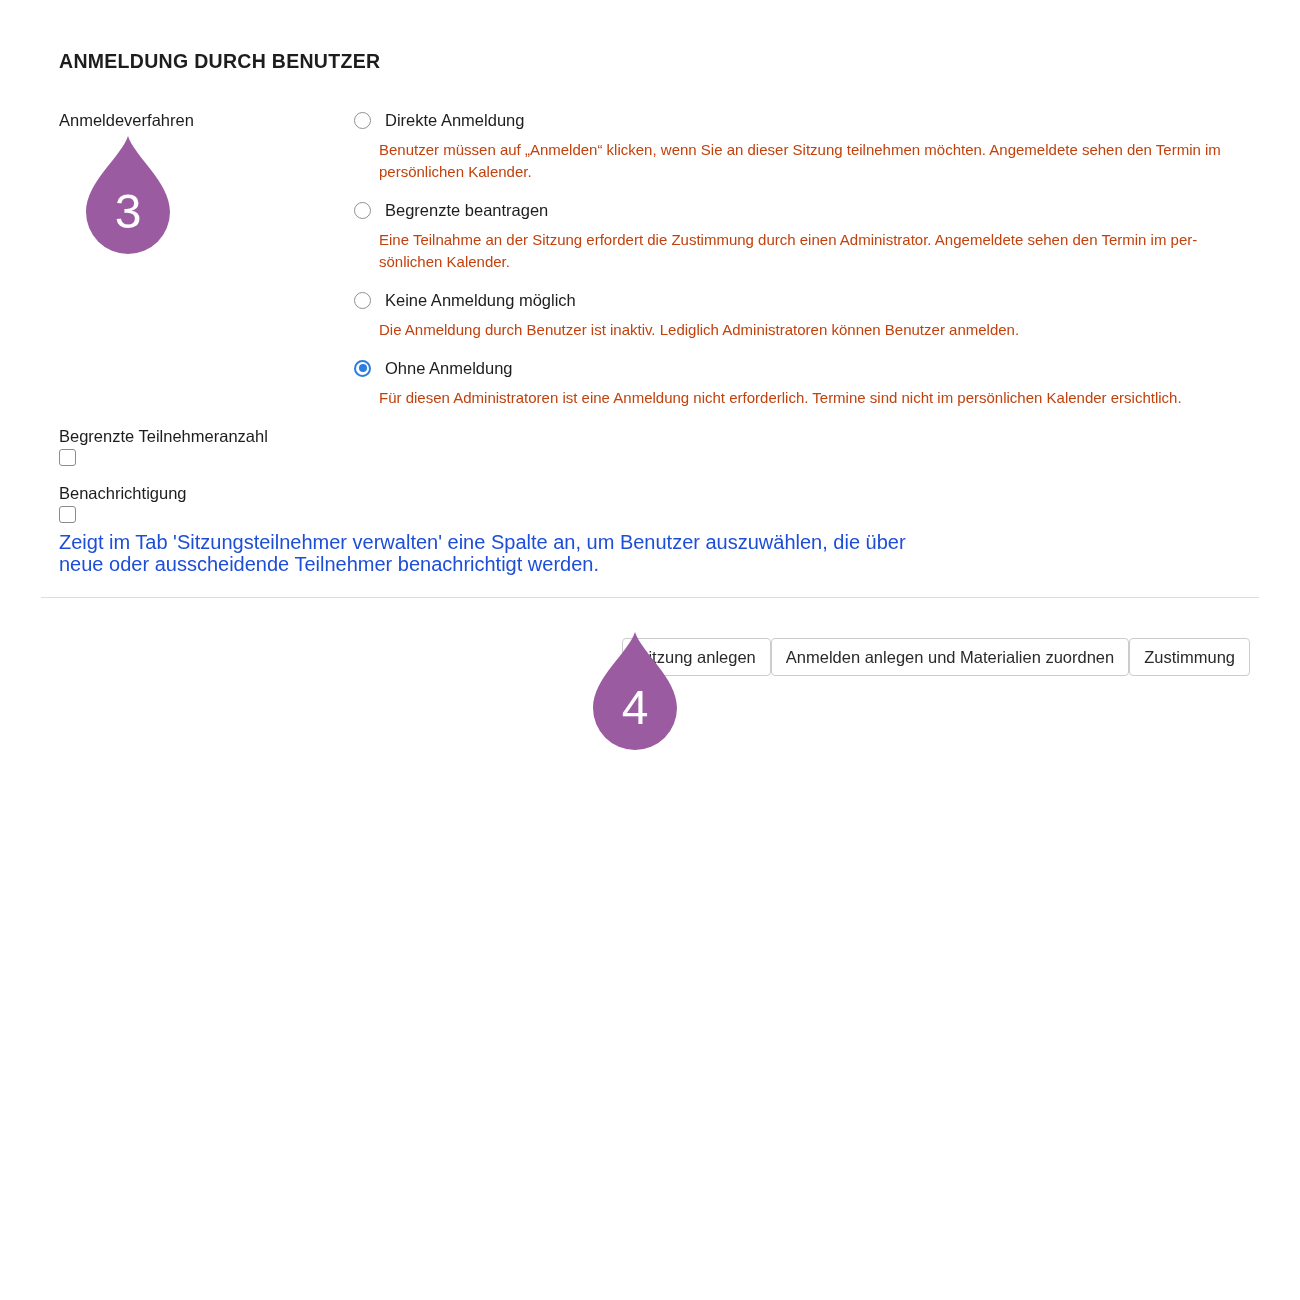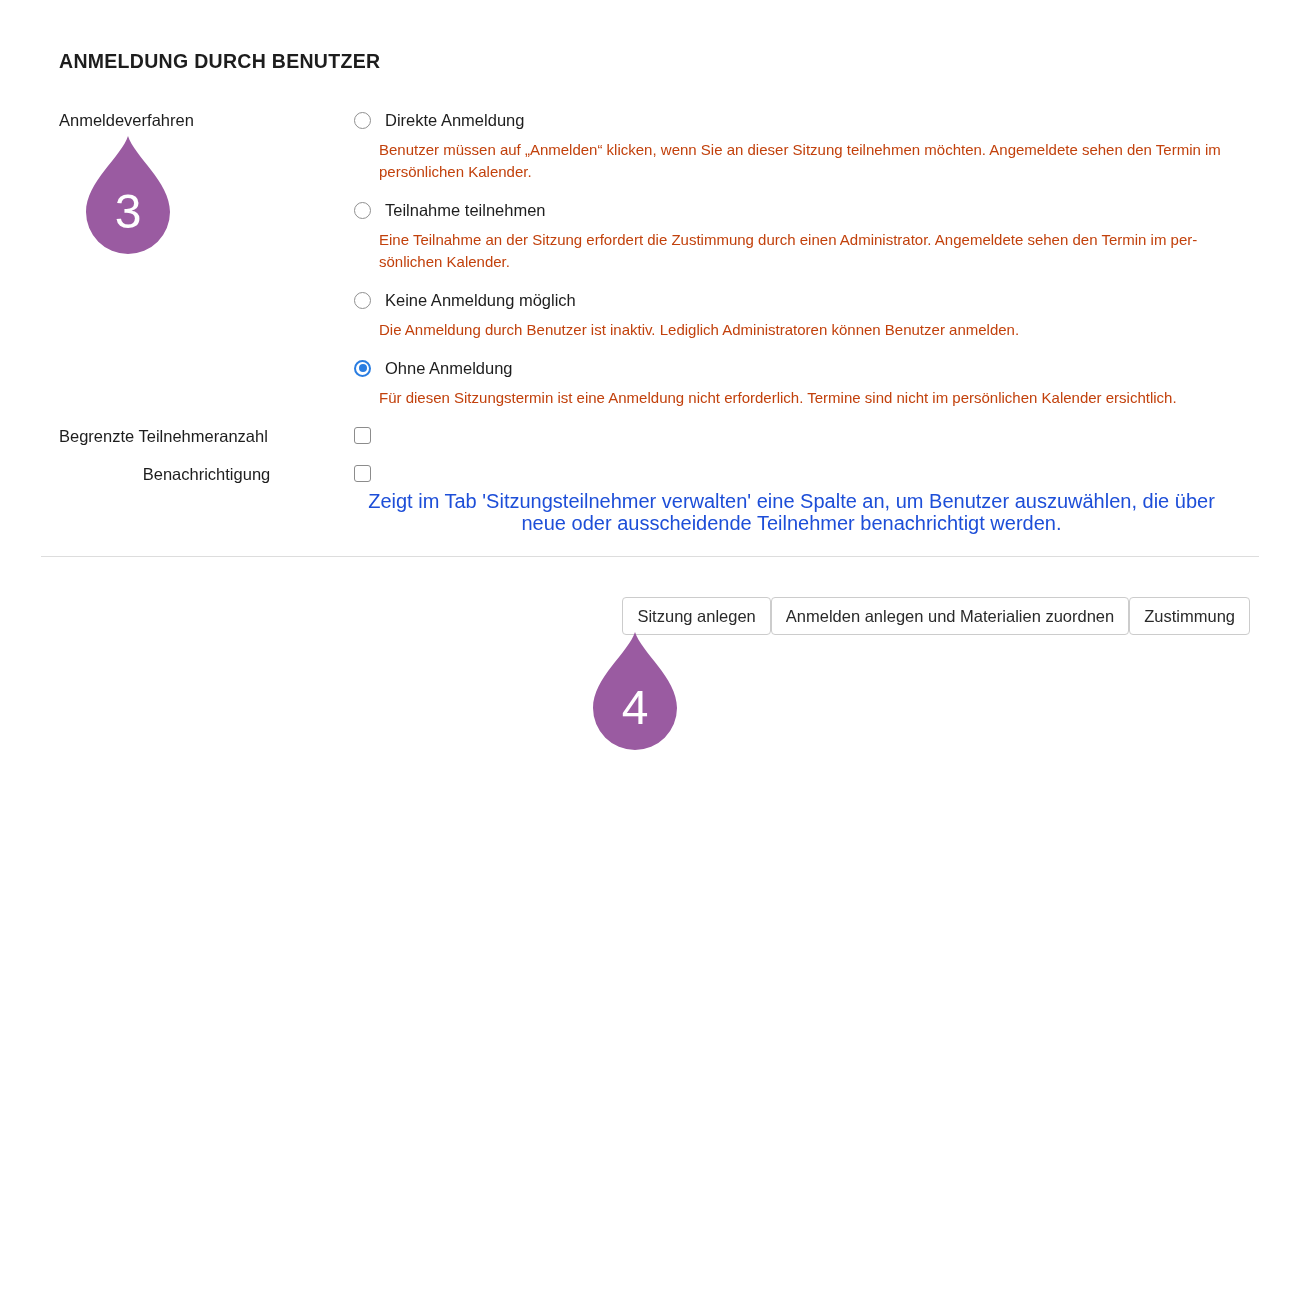--- a/index.html
+++ b/index.html
@@ -8,21 +8,21 @@
   .page { position:relative; width:1300px; height:1148px; background:#fff; overflow:hidden; }
 
   .section-title {
     margin:50px 50px 0 59px;
     font-size:19.5px; font-weight:700; letter-spacing:.3px;
     color:#1d1d1d;
   }
 
   .form { margin:36px 50px 0 59px; }
   .row { display:flex; align-items:flex-start; }
-  .row + .row { margin-top:16px; }
+  .row + .row { margin-top:16px;flex-direction:column; }
   .row-label {
     width:295px; flex-shrink:0;
     font-size:16.5px; line-height:22px; color:#1d1d1d;
   }
   .row-control { flex:1; }
 
   
   .option { }
   .option-head { display:flex; align-items:center; gap:14px; line-height:22px; }
   .radio {
@@ -39,21 +39,21 @@
   .option-desc {
     margin:8px 0 16px 25px; max-width:855px;
     font-size:15px; line-height:22px; color:#c2410c;
   }
 
   
   .checkbox {
     width:17px; height:17px; margin-top:2px;
     border:1.5px solid #8c8c8c; border-radius:3px; background:#fff; cursor:pointer;
   }
-  .row-benachrichtigung { margin-top:20px;text-align:center; }
+  .row-benachrichtigung { margin-top:20px; }
   .checkbox-desc {
     margin-top:8px; max-width:875px;
     font-size:20px; line-height:22px; color:#1d4ed8;
   }
 
   .divider { border:none; border-top:1px solid #ddd; margin:22px 41px 0 41px; }
 
   .button-row {
     margin:40px 50px 0 59px;
     display:flex; justify-content:flex-end; 
@@ -92,39 +92,39 @@
           <div class="option-head">
             <span class="radio"></span>
             <span class="option-label">Direkte Anmeldung</span>
           </div>
           <div class="option-desc">Benutzer müssen auf „Anmelden“ klicken, wenn Sie an dieser Sitzung teilnehmen möchten. Angemeldete sehen den Termin im persönlichen Kalender.</div>
         </div>
 
         <div class="option">
           <div class="option-head">
             <span class="radio"></span>
-            <span class="option-label">Teilnahme teilnehmen</span>
+            <span class="option-label">Begrenzte beantragen</span>
           </div>
           <div class="option-desc">Eine Teilnahme an der Sitzung erfordert die Zustimmung durch einen Administrator. Angemeldete sehen den Termin im per­sönlichen Kalender.</div>
         </div>
 
         <div class="option">
           <div class="option-head">
             <span class="radio"></span>
             <span class="option-label">Keine Anmeldung möglich</span>
           </div>
           <div class="option-desc">Die Anmeldung durch Benutzer ist inaktiv. Lediglich Administratoren können Benutzer anmelden.</div>
         </div>
 
         <div class="option">
           <div class="option-head">
             <span class="radio selected"></span>
             <span class="option-label">Ohne Anmeldung</span>
           </div>
-          <div class="option-desc" style="margin-bottom:0;">Für diesen Sitzungstermin ist eine Anmeldung nicht erforderlich. Termine sind nicht im persönlichen Kalender ersichtlich.</div>
+          <div class="option-desc" style="margin-bottom:0;">Für diesen Administratoren ist eine Anmeldung nicht erforderlich. Termine sind nicht im persönlichen Kalender ersichtlich.</div>
         </div>
 
       </div>
     </div>
 
     <div class="row">
       <div class="row-label">Begrenzte Teilnehmeranzahl</div>
       <div class="row-control">
         <div class="checkbox"></div>
       </div>

